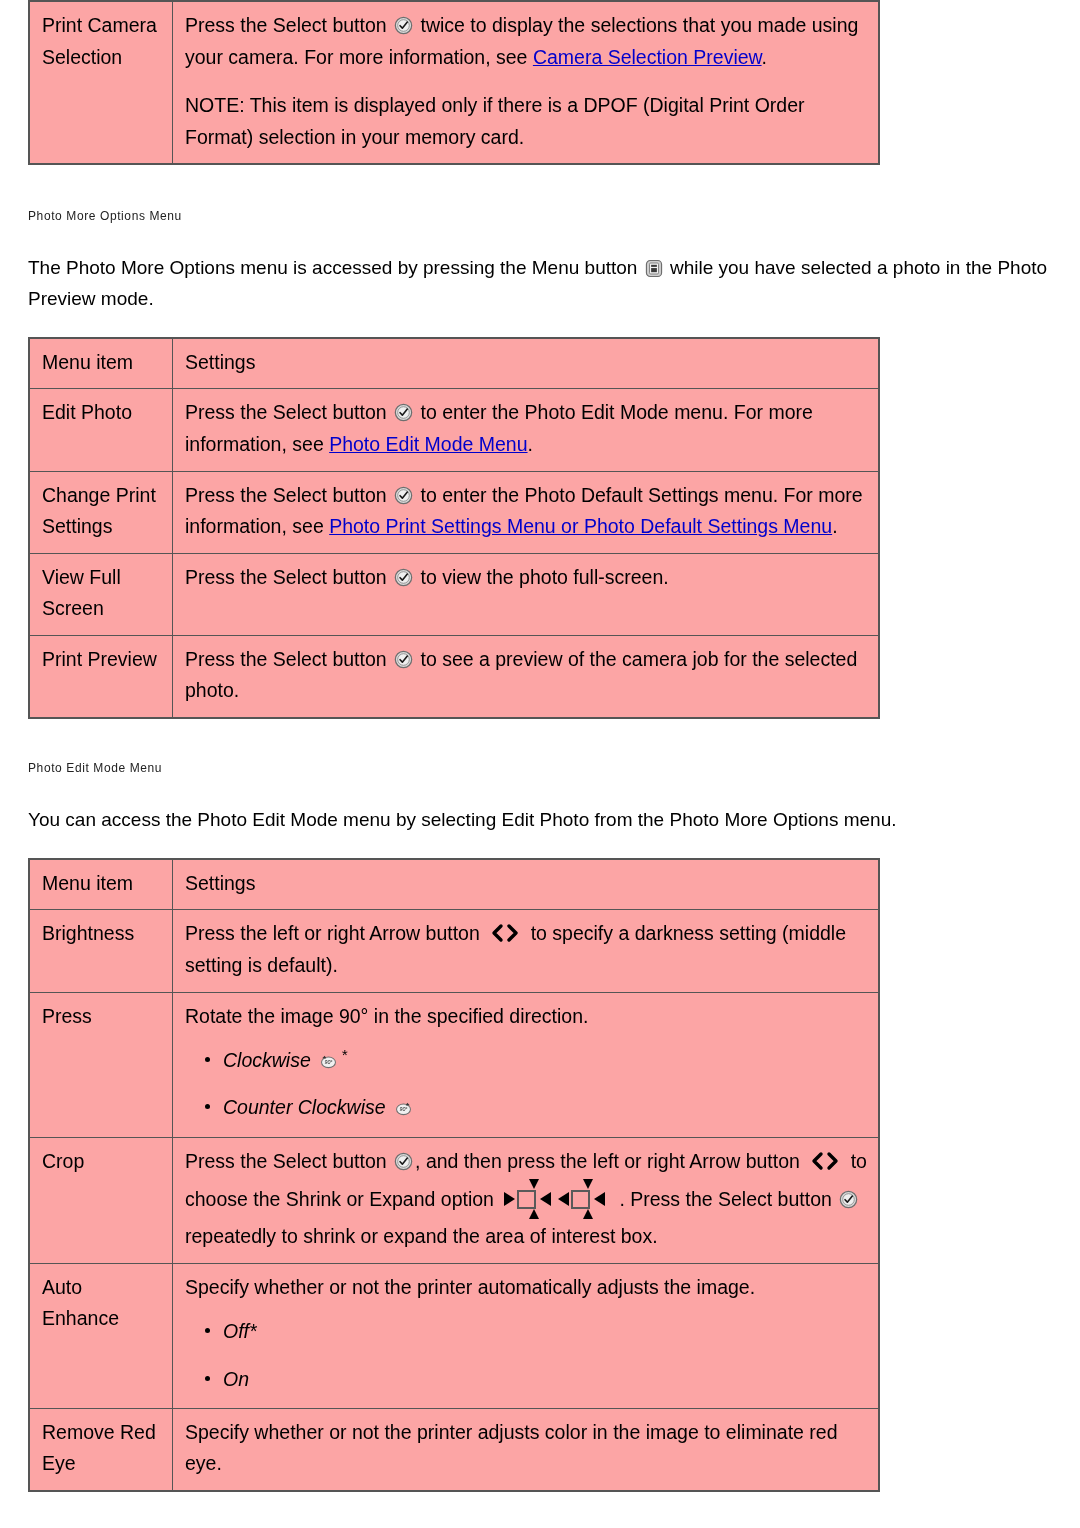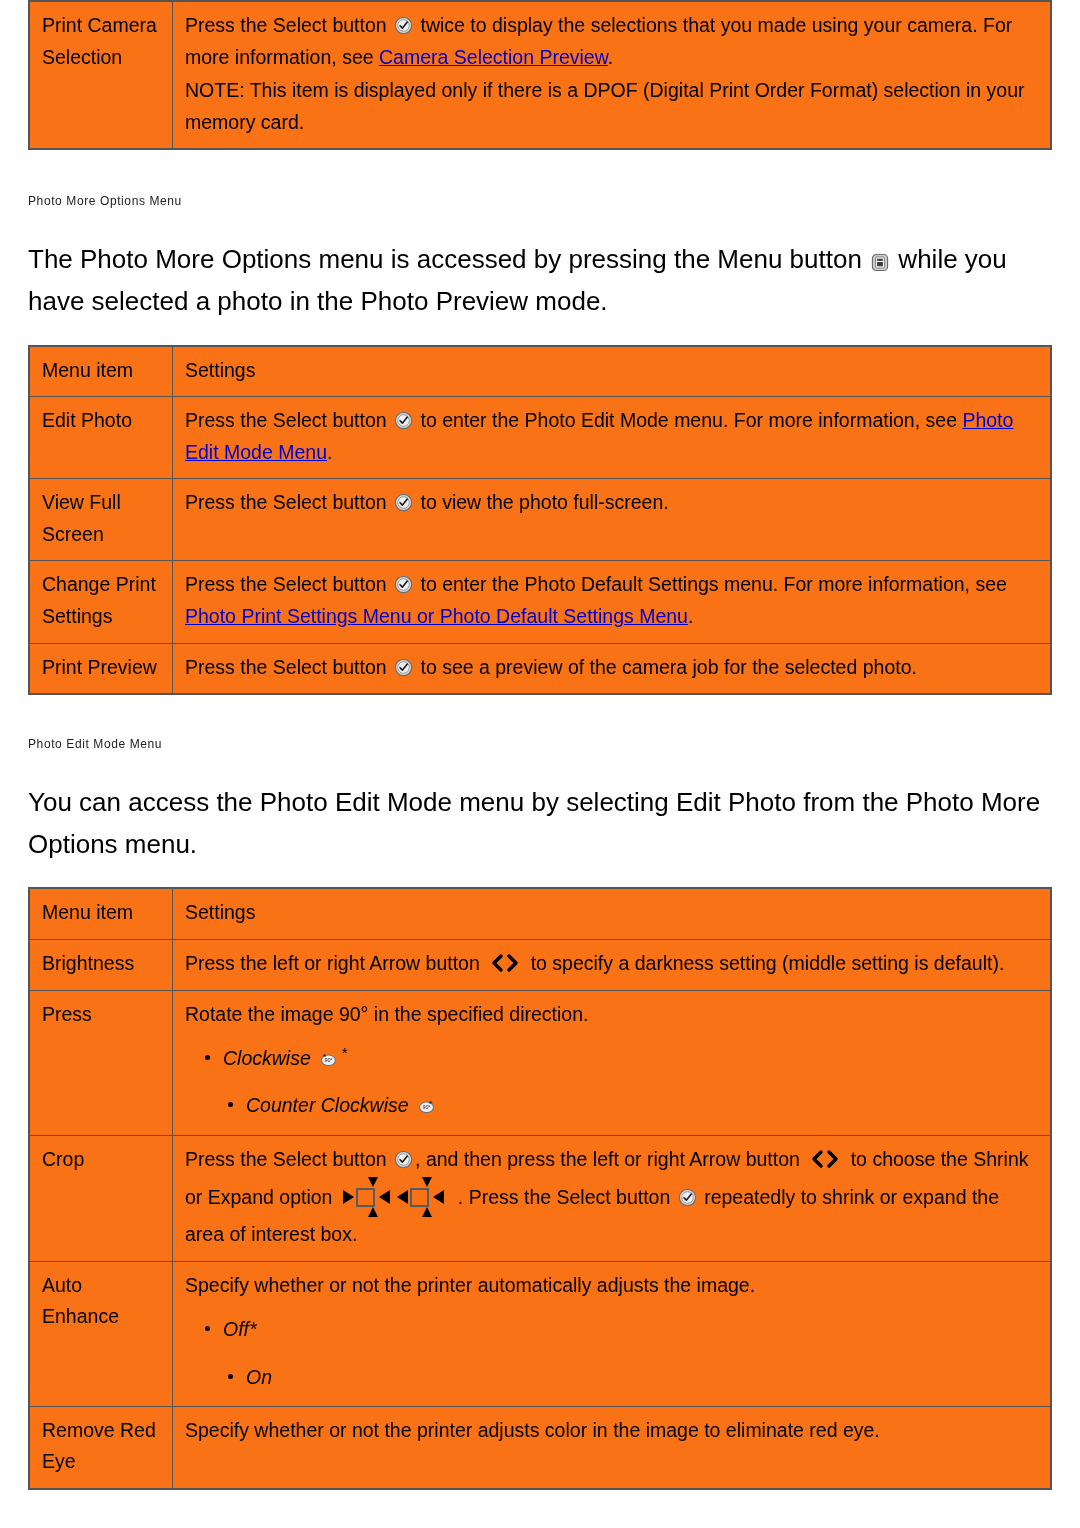--- a/index.html
+++ b/index.html
@@ -17,51 +17,51 @@
   .page {
     position: relative;
     width: 1080px;
     height: 1528px;
     box-sizing: border-box;
     padding: 0 28px;
   }
 
   
   table.doc-table {
-    width: 1024px;
+    width: 852px;
     border-collapse: collapse;
     border: 2px solid #555;
     table-layout: fixed;
-    background: #f97316;
+    background: #fca5a5;
   }
   table.doc-table td {
     border: 1px solid #555;
     vertical-align: top;
     padding: 8px 10px 10px 12px;
     font-size: 19.5px;
     line-height: 1.62;
   }
   td.col-key { width: 120px; }
   .cell-p { margin: 0 0 0 0; }
-  .cell-p + .cell-p { margin-top: 2px; }
+  .cell-p + .cell-p { margin-top: 17px; }
 
   a.doclink {
     color: #0000cc;
   }
 
   
   .sec-heading {
     font-size: 12px;
     letter-spacing: 0.6px;
     color: #222;
     margin: 0;
   }
 
   .body-para {
-    font-size: 26px;
+    font-size: 19px;
     line-height: 1.62;
     margin: 0;
     max-width: 1026px;
   }
 
   
   .sp-1 { height: 44px; }
   .sp-2 { height: 30px; }
   .sp-3 { height: 22px; }
   .sp-4 { height: 42px; }
@@ -74,21 +74,21 @@
     padding-left: 38px;
     list-style: none;
     font-style: italic;
   }
   ul.opts li {
     position: relative;
     margin-bottom: 18px;
     font-size: 19.5px;
     line-height: 1.5;
   }
-  ul.opts li:last-child { margin-bottom: 4px; margin-left: 23px; }
+  ul.opts li:last-child { margin-bottom: 4px; }
   ul.opts li::before {
     content: "";
     position: absolute;
     left: -18px;
     top: 11px;
     width: 5px;
     height: 5px;
     border-radius: 50%;
     background: #000;
   }
@@ -177,35 +177,35 @@
     <tr>
       <td class="col-key">Edit Photo</td>
       <td><span>Press the Select button </span><span class="icon ico-select"><svg viewBox="0 0 20 20" width="19" height="19">
                 <circle cx="10" cy="10" r="8.6" fill="#d9d9d9" stroke="#6e6e6e" stroke-width="1.3"></circle>
                 <circle cx="10" cy="10" r="6.1" fill="#efefef" stroke="#8a8a8a" stroke-width="0.9"></circle>
                 <path d="M6.4 10.2 L8.8 12.8 L14 6.4" fill="none" stroke="#1a1a1a" stroke-width="1.7" stroke-linecap="round" stroke-linejoin="round"></path>
               </svg></span><span> to enter the Photo Edit Mode menu. For more information, see </span><a class="doclink" href="#">Photo Edit Mode Menu</a><span>.</span></td>
     </tr>
 
     <tr>
+      <td class="col-key">Change Print Settings</td>
+      <td><span>Press the Select button </span><span class="icon ico-select"><svg viewBox="0 0 20 20" width="19" height="19">
+                <circle cx="10" cy="10" r="8.6" fill="#d9d9d9" stroke="#6e6e6e" stroke-width="1.3"></circle>
+                <circle cx="10" cy="10" r="6.1" fill="#efefef" stroke="#8a8a8a" stroke-width="0.9"></circle>
+                <path d="M6.4 10.2 L8.8 12.8 L14 6.4" fill="none" stroke="#1a1a1a" stroke-width="1.7" stroke-linecap="round" stroke-linejoin="round"></path>
+              </svg></span><span> to enter the Photo Default Settings menu. For more information, see </span><a class="doclink" href="#">Photo Print Settings Menu or Photo Default Settings Menu</a><span>.</span></td>
+    </tr>
+
+    <tr>
       <td class="col-key">View Full Screen</td>
       <td><span>Press the Select button </span><span class="icon ico-select"><svg viewBox="0 0 20 20" width="19" height="19">
                 <circle cx="10" cy="10" r="8.6" fill="#d9d9d9" stroke="#6e6e6e" stroke-width="1.3"></circle>
                 <circle cx="10" cy="10" r="6.1" fill="#efefef" stroke="#8a8a8a" stroke-width="0.9"></circle>
                 <path d="M6.4 10.2 L8.8 12.8 L14 6.4" fill="none" stroke="#1a1a1a" stroke-width="1.7" stroke-linecap="round" stroke-linejoin="round"></path>
               </svg></span><span> to view the photo full-screen.</span></td>
-    </tr>
-
-    <tr>
-      <td class="col-key">Change Print Settings</td>
-      <td><span>Press the Select button </span><span class="icon ico-select"><svg viewBox="0 0 20 20" width="19" height="19">
-                <circle cx="10" cy="10" r="8.6" fill="#d9d9d9" stroke="#6e6e6e" stroke-width="1.3"></circle>
-                <circle cx="10" cy="10" r="6.1" fill="#efefef" stroke="#8a8a8a" stroke-width="0.9"></circle>
-                <path d="M6.4 10.2 L8.8 12.8 L14 6.4" fill="none" stroke="#1a1a1a" stroke-width="1.7" stroke-linecap="round" stroke-linejoin="round"></path>
-              </svg></span><span> to enter the Photo Default Settings menu. For more information, see </span><a class="doclink" href="#">Photo Print Settings Menu or Photo Default Settings Menu</a><span>.</span></td>
     </tr>
 
     <tr>
       <td class="col-key">Print Preview</td>
       <td><span>Press the Select button </span><span class="icon ico-select"><svg viewBox="0 0 20 20" width="19" height="19">
                 <circle cx="10" cy="10" r="8.6" fill="#d9d9d9" stroke="#6e6e6e" stroke-width="1.3"></circle>
                 <circle cx="10" cy="10" r="6.1" fill="#efefef" stroke="#8a8a8a" stroke-width="0.9"></circle>
                 <path d="M6.4 10.2 L8.8 12.8 L14 6.4" fill="none" stroke="#1a1a1a" stroke-width="1.7" stroke-linecap="round" stroke-linejoin="round"></path>
               </svg></span><span> to see a preview of the camera job for the selected photo.</span></td>
     </tr>

